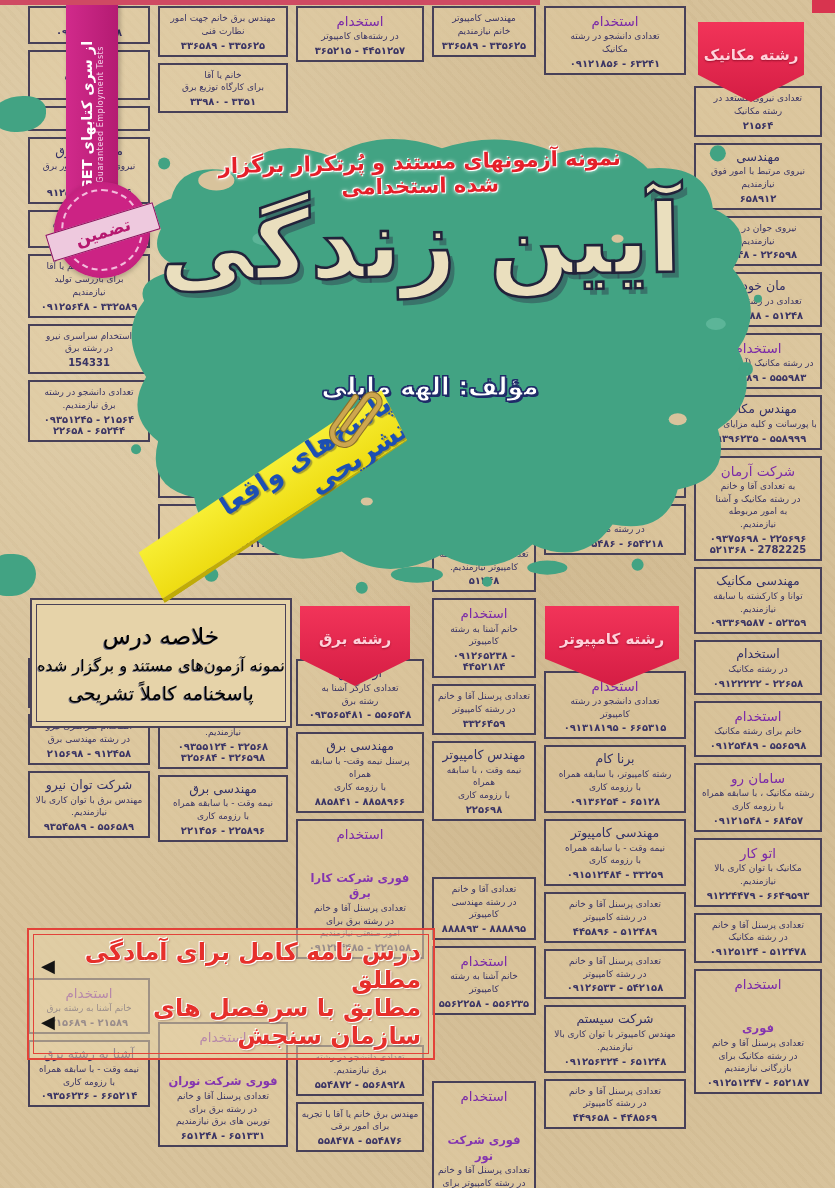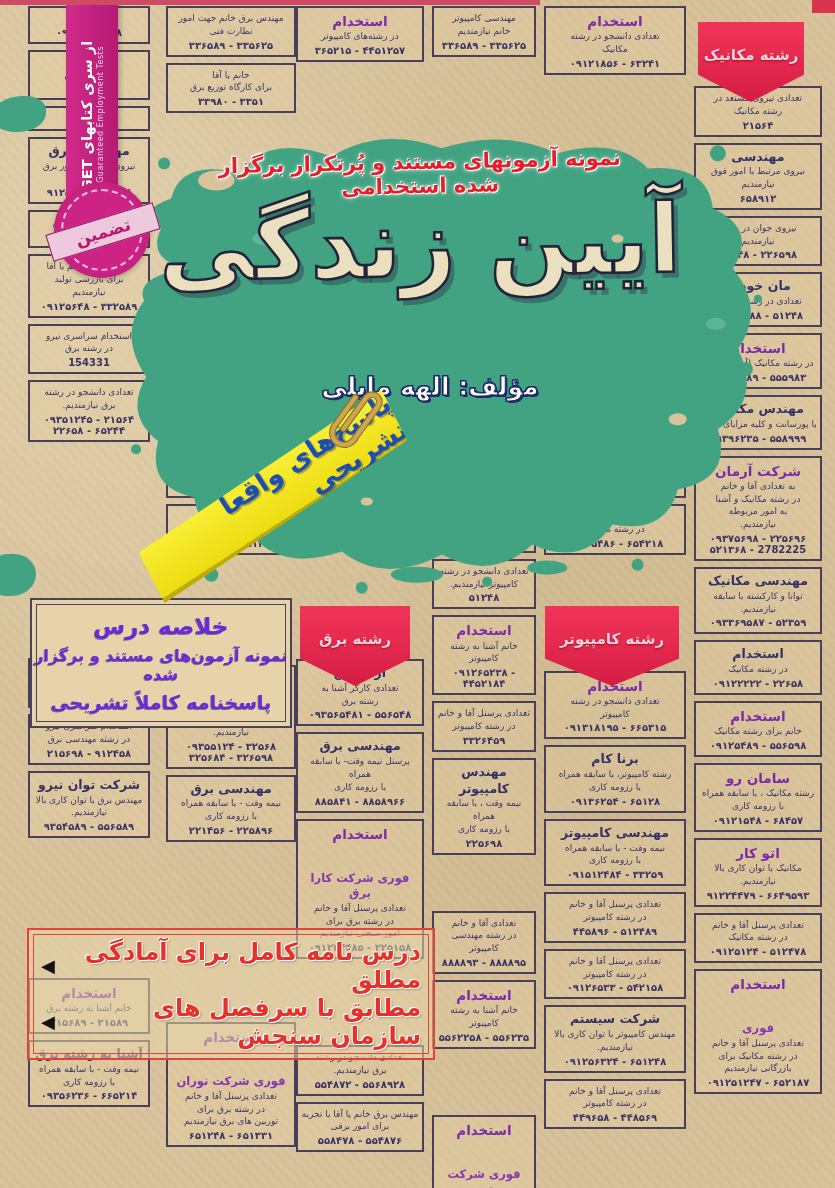--- a/index.html
+++ b/index.html
@@ -5,25 +5,25 @@
   html,body{margin:0;padding:0;background:#666;}
   .cover{position:relative;width:835px;height:1188px;overflow:hidden;direction:rtl;
     font-family:"DejaVu Sans",sans-serif;background:#d8c39c;
     background-image:
       radial-gradient(circle at 18% 22%, rgba(255,248,225,.25), transparent 42%),
       radial-gradient(circle at 72% 65%, rgba(140,104,52,.12), transparent 48%),
       radial-gradient(circle at 55% 18%, rgba(150,115,60,.10), transparent 40%),
       repeating-linear-gradient(47deg, rgba(150,120,70,.05) 0 3px, transparent 3px 8px);}
   
   .np-col{position:absolute;top:6px;display:flex;flex-direction:column;z-index:1;}
-  .col-0{left:28px;width:122px}.col-1{left:166px;width:130px}.col-2{left:296px;width:128px}
+  .col-0{left:28px;width:122px}.col-1{left:158px;width:130px}.col-2{left:296px;width:128px}
   .col-3{left:432px;width:104px}.col-4{left:544px;width:142px}.col-5{left:694px;width:128px}
   .ad{border:2px solid #474058;margin-bottom:6px;padding:4px 3px;text-align:center;
       color:#3a3464;background:rgba(228,208,166,.38);}
-  .ad-title{font-weight:bold;font-size:12.5px;line-height:1.35;color:#333066;}
+  .ad-title{font-weight:normal;font-size:12.5px;line-height:1.35;color:#333066;}
   .ad.accent .ad-title{color:#7b2aa8;font-size:13.5px;}
   .ad-subtitle{font-weight:bold;font-size:11.5px;line-height:1.35;color:#8435b0;margin-top:28px;}
   .ad-body{font-size:9px;line-height:1.42;white-space:pre-line;}
   .ad-phone{font-size:10px;font-weight:bold;margin-top:2px;white-space:pre-line;direction:ltr;}
   .np-spacer{flex:none;}
   
   .badge{position:absolute;display:flex;align-items:center;justify-content:center;
     color:#ffd2da;font-weight:bold;font-size:15px;
     background:linear-gradient(180deg,#f23459,#d51d44);
     clip-path:polygon(0 0,100% 0,100% 66%,50% 100%,0 66%);
@@ -71,21 +71,21 @@
     clip-path:polygon(2% 7%,100% 0,98% 93%,0 100%);}
   .yellow span{font-size:27px;font-weight:bold;color:#1d4fb3;
     text-shadow:1px 2px 1px rgba(20,20,70,.35);}
   .clip{position:absolute;left:336px;top:386px;width:46px;height:68px;z-index:7;
     transform:rotate(36deg);}
   
   .summary{position:absolute;left:30px;top:598px;width:258px;height:126px;z-index:4;
     background:#e6d3a9;border:2.5px solid #4a4258;outline:1.5px solid #4a4258;
     outline-offset:-7px;display:flex;flex-direction:column;justify-content:center;
     gap:7px;text-align:center;}
-  .summary div{font-weight:bold;color:#6d28d9;text-shadow:-1px 1px 0 rgba(39,49,105,.6);}
+  .summary div{font-weight:normal;color:#000000;text-shadow:-1px 1px 0 rgba(39,49,105,.6);}
   .summary .l1{font-size:23px;}.summary .l2{font-size:16px;}.summary .l3{font-size:19px;}
   .promise{position:absolute;left:27px;top:928px;width:408px;height:132px;z-index:4;
     border:2px solid #e34239;outline:1.5px solid #e34239;outline-offset:-7px;
     background:rgba(232,213,171,.55);display:flex;flex-direction:column;
     justify-content:space-evenly;padding:8px 12px;box-sizing:border-box;}
   .promise-row{display:flex;direction:ltr;align-items:center;gap:10px;}
   .tri{font-size:18px;color:#141414;line-height:1;}
   .promise-text{flex:1;text-align:right;font-size:24px;font-weight:bold;color:#e6302b;
     text-shadow:0 0 2px #fff,1px 1px 0 #fff,-1px -1px 0 #fff,2px 2px 2px rgba(70,20,20,.25);}
   .topstrip{position:absolute;left:0;top:0;width:540px;height:5px;background:#cf4a63;z-index:7;}

